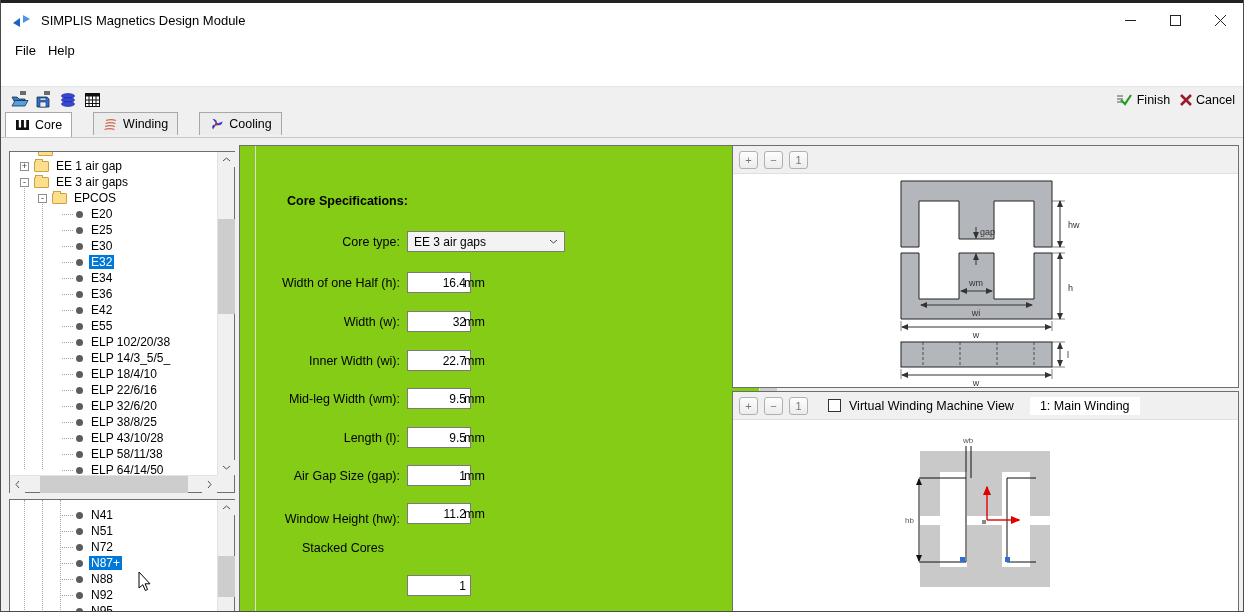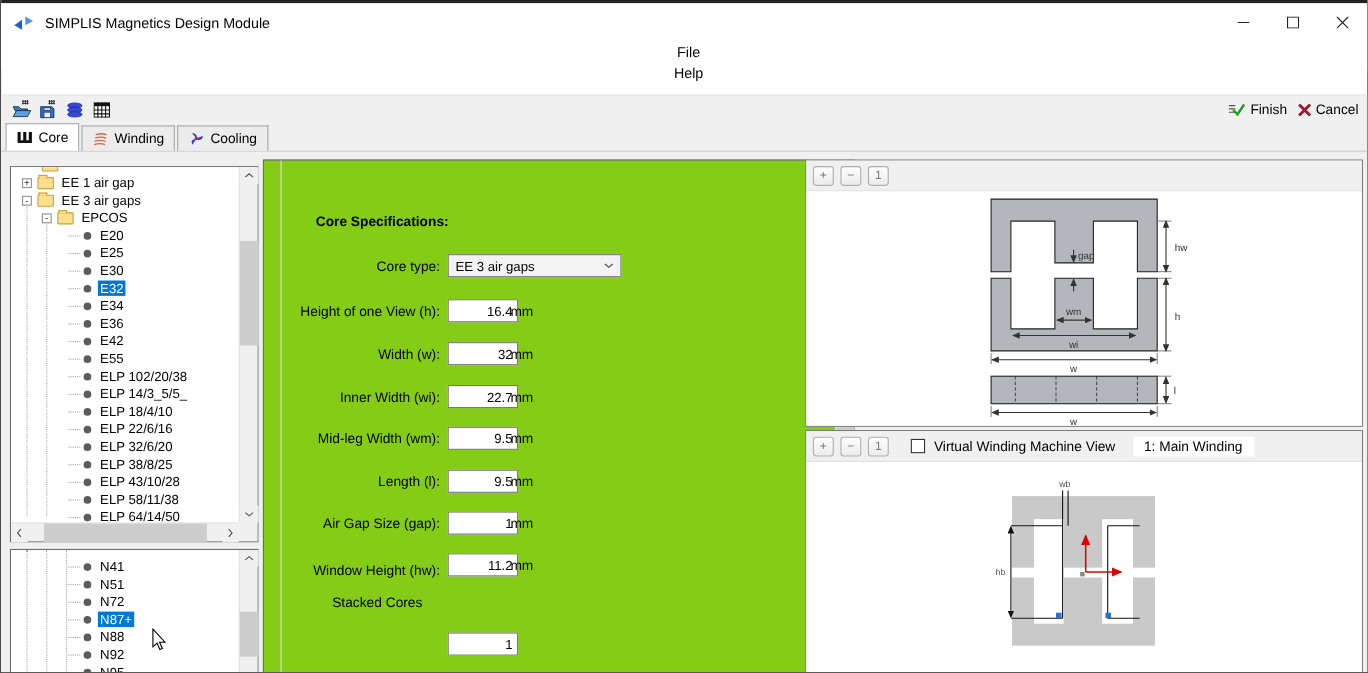--- a/index.html
+++ b/index.html
@@ -11,30 +11,30 @@
     overflow:hidden;
   }
   .topedge{height:3px;background:#222;}
   
   .titlebar{position:relative;height:35px;background:#fff;display:flex;align-items:center;padding-left:10px;}
   .appicon{width:22px;height:14px;margin-right:8px;}
   .title{font-size:13px;}
   .winbtns{position:absolute;right:0;top:0;height:35px;display:flex;}
   .winbtn{width:45px;height:35px;display:flex;align-items:center;justify-content:center;}
   
-  .menubar{height:25px;background:#fff;display:flex;align-items:center;padding-left:8px;font-size:13px;flex-direction:column;}
+  .menubar{height:25px;background:#fff;display:flex;align-items:center;padding-left:8px;font-size:13px;}
   .menuitem{padding:2px 6px;}
   
   .toolbar{height:26px;background:#f0f0f0;display:flex;align-items:center;padding:0 8px;border-top:1px solid #e5e5e5;margin-top:23px;}
   .tbicon{width:22px;height:18px;display:flex;align-items:center;justify-content:center;margin-right:2px;}
   .tbspacer{flex:1;}
   .tbaction{display:flex;align-items:center;font-size:12.5px;margin-left:10px;}
   .tbaction svg{margin-right:4px;}
   
-  .tabstrip{height:26px;background:#f0f0f0;display:flex;align-items:flex-end;padding-left:4px;border-bottom:1px solid #c8c8c8;}
+  .tabstrip{height:26px;background:#f0f0f0;display:flex;padding-left:4px;border-bottom:1px solid #c8c8c8;gap:19px;}
   .tab{height:23px;display:flex;align-items:center;padding:0 9px;font-size:12.5px;border:1px solid #a8a8a8;border-bottom:none;background:#ececec;margin-right:2px;}
   .tab.active{background:#fff;height:25px;position:relative;z-index:2;}
   .tab svg{margin-right:5px;}
   
   .content{position:relative;height:497px;background:#f0f0f0;}
   .panel{position:absolute;border:1px solid #6e6e6e;background:#fff;}
   
   .treebody{position:absolute;left:0;top:0;bottom:0;right:17px;overflow:hidden;padding-top:6px;background:#fff;}
   .trow{position:relative;display:flex;align-items:center;height:16px;font-size:12px;white-space:nowrap;}
   .trow.leaf{padding-left:66px;}
@@ -386,21 +386,21 @@
       <div class="fheading">Core Specifications:</div>
 
       <div class="flabel" style="top:89px;">Core type:</div>
       <div class="fselect">
         <span>EE 3 air gaps</span>
         <svg width="9" height="5">
             <polyline points="1,1 4.5,4 8,1" fill="none" stroke="#444"></polyline>
           </svg>
       </div>
 
-      <div class="flabel" style="top:130px;">Height of one View (h):</div>
+      <div class="flabel" style="top:130px;">Width of one Half (h):</div>
       <input class="finput" style="top: 126px;" value="16.4">
       <div class="funit" style="top:130px;">mm</div>
 
       <div class="flabel" style="top:169px;">Width (w):</div>
       <input class="finput" style="top: 165px;" value="32">
       <div class="funit" style="top:169px;">mm</div>
 
       <div class="flabel" style="top:208px;">Inner Width (wi):</div>
       <input class="finput" style="top: 204px;" value="22.7">
       <div class="funit" style="top:208px;">mm</div>

